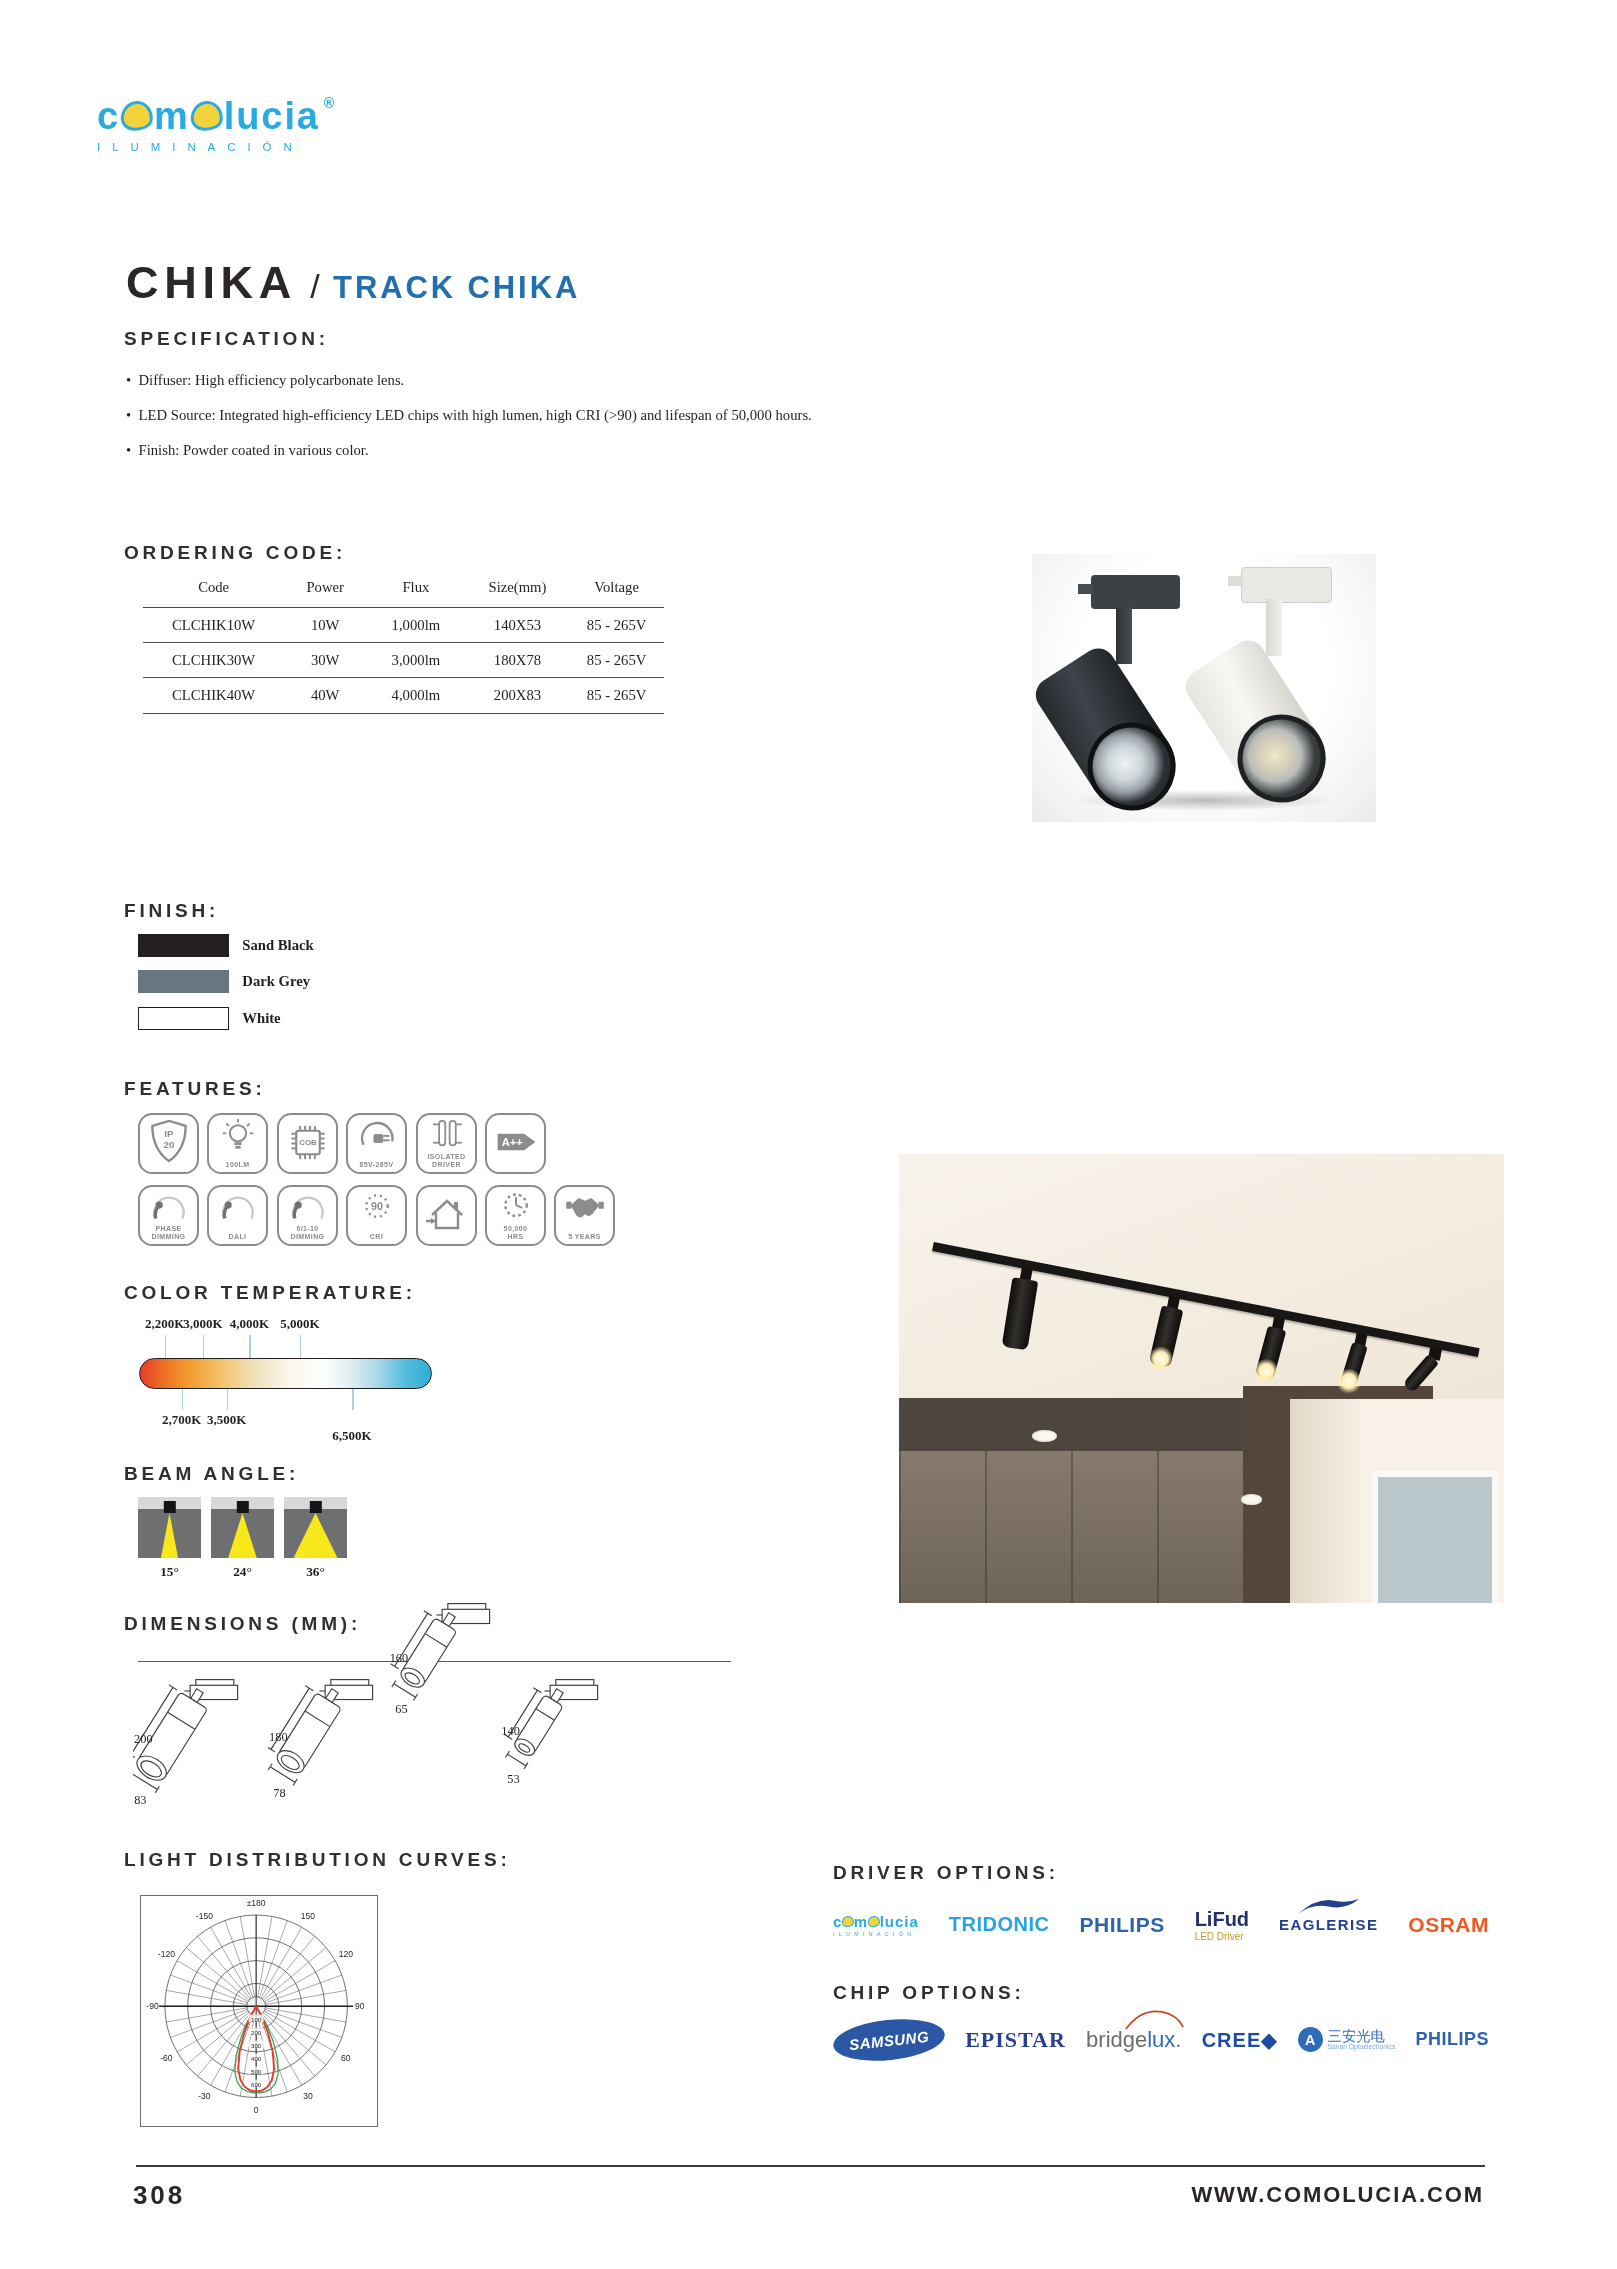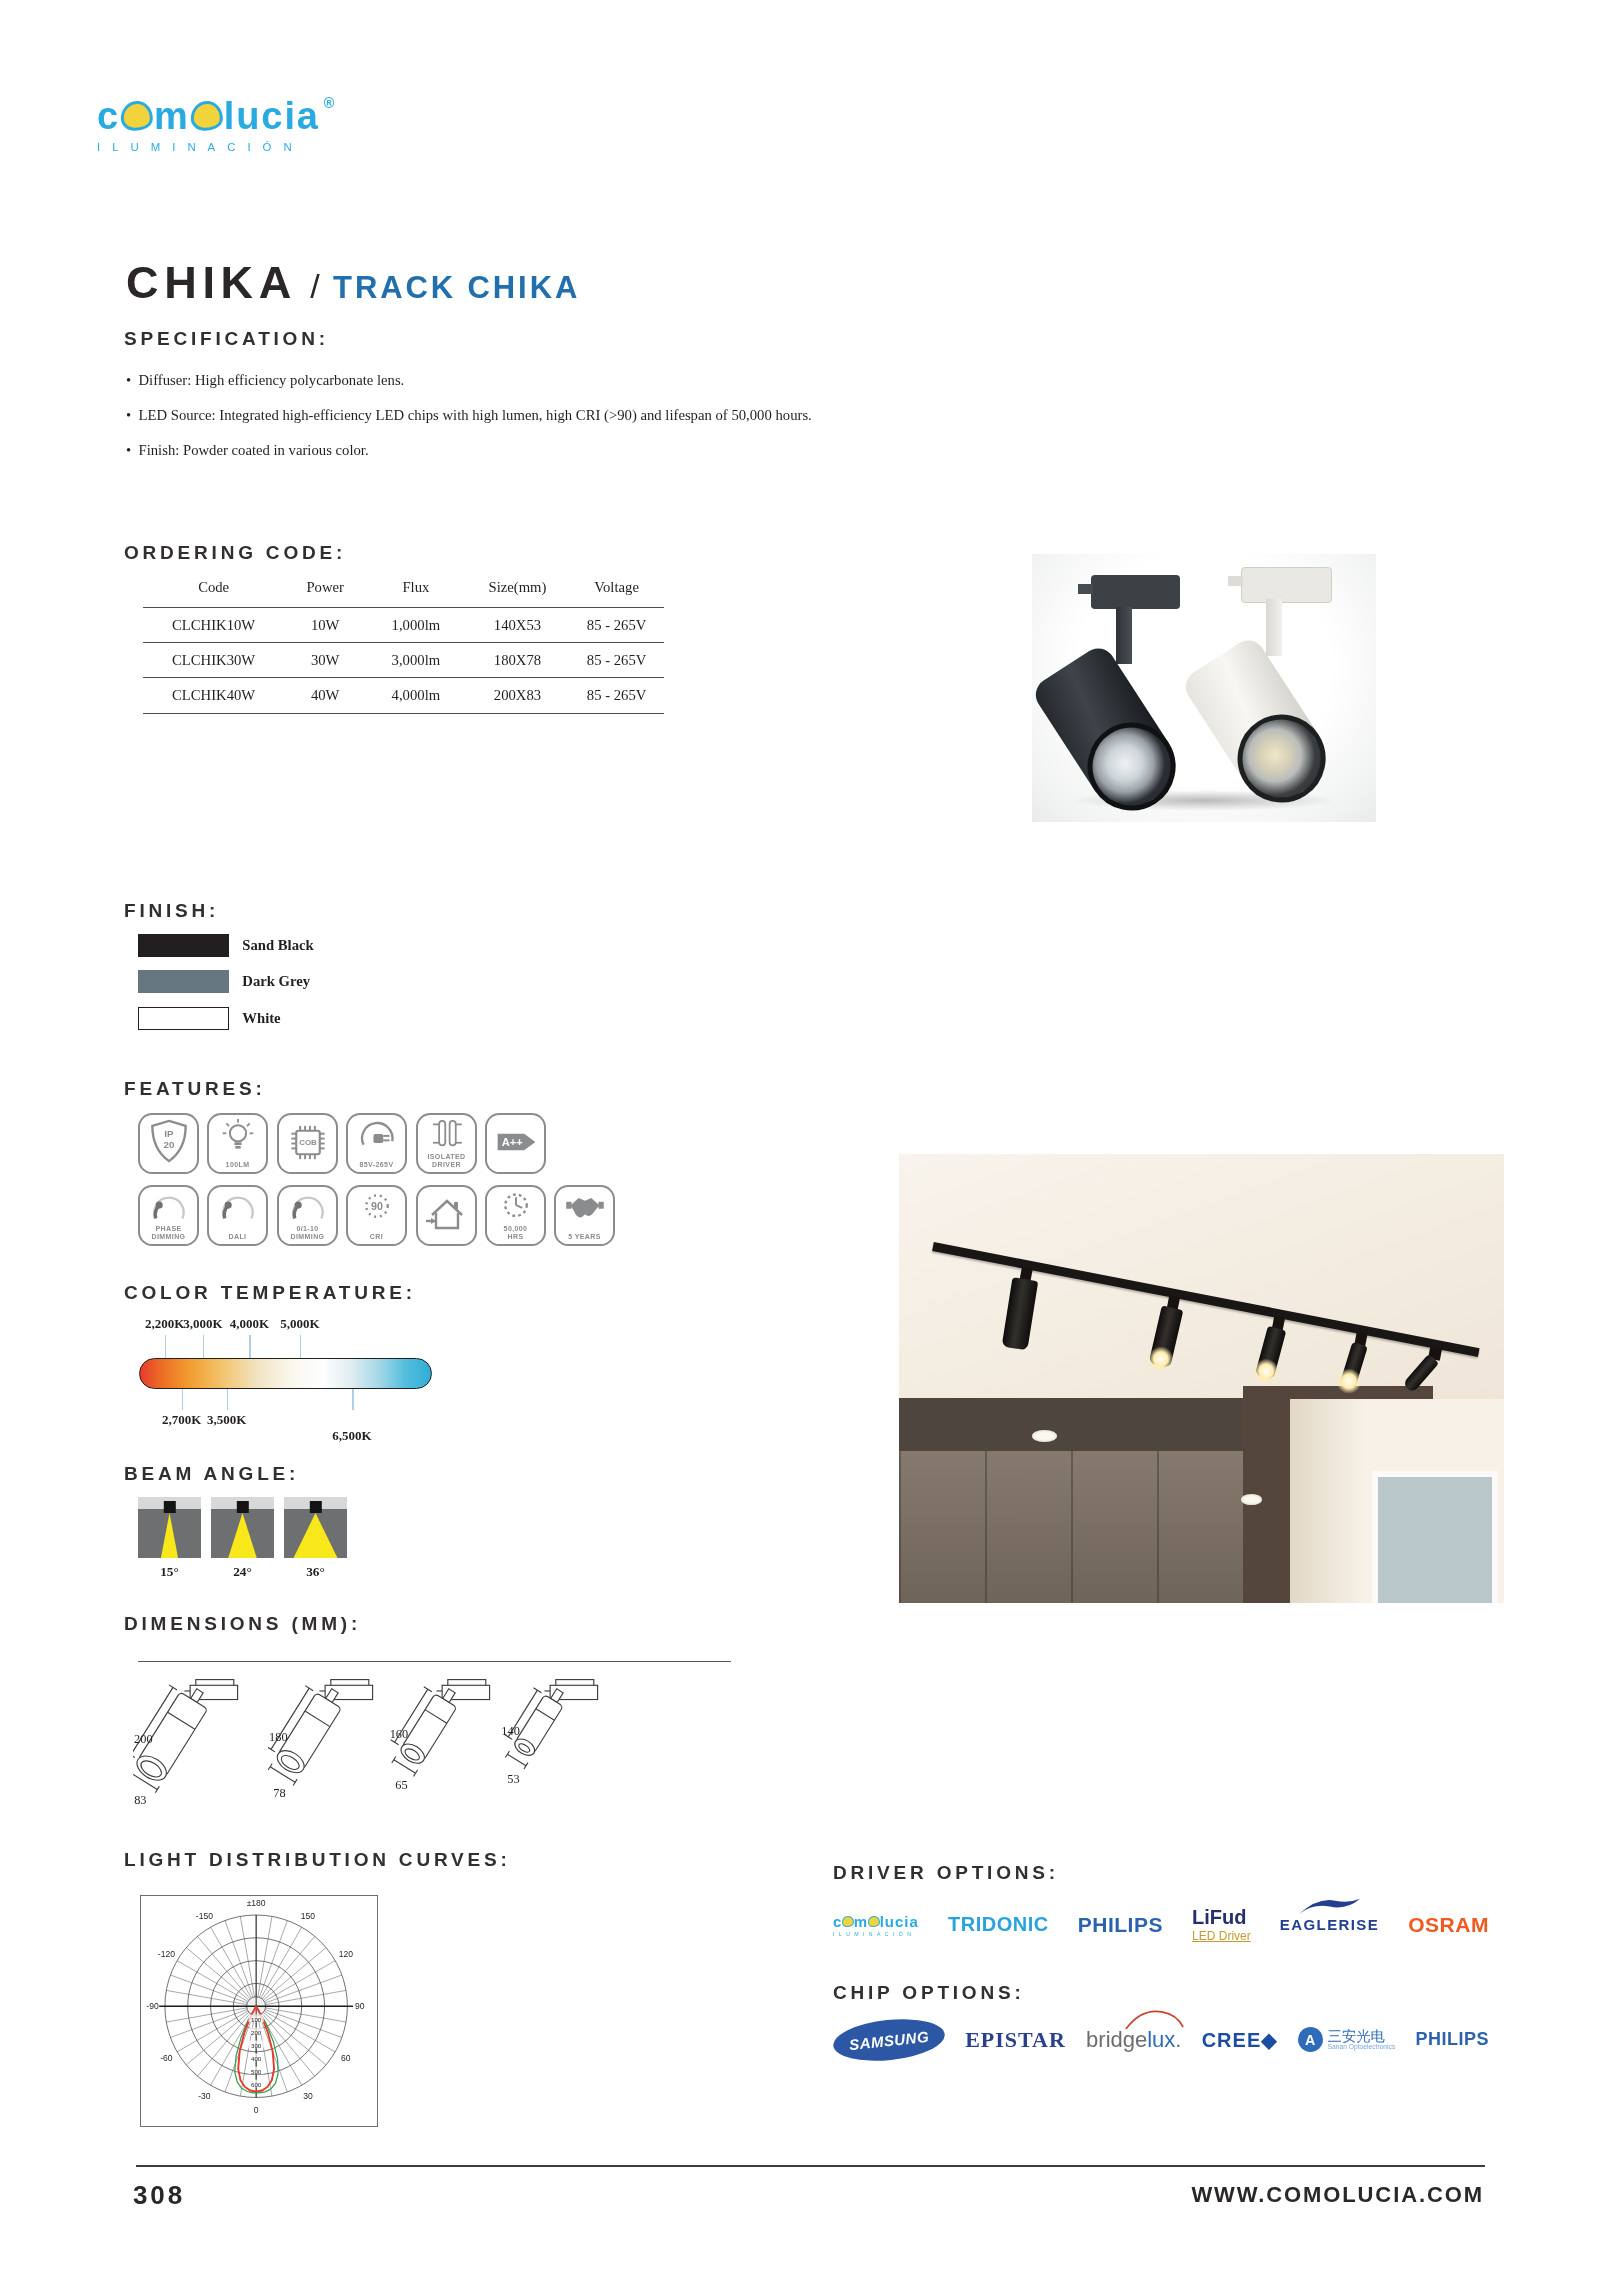--- a/index.html
+++ b/index.html
@@ -55,21 +55,21 @@
   
   .logo-row{display:flex;align-items:center;justify-content:space-between;}
   .lg{white-space:nowrap;display:inline-block;}
   .lg-comolucia .t{font-size:15px;font-weight:700;color:#29abe2;letter-spacing:1px;}
   .lg-comolucia .b{display:inline-block;width:9.5px;height:8.6px;background:#f2d33c;border:1.9px solid #29abe2;border-radius:50% 50% 60% 40%/58% 58% 42% 42%;}
   .lg-comolucia .s{display:block;font-size:5.2px;letter-spacing:4.4px;color:#29abe2;margin-top:1px;}
   .lg-tridonic{font-size:20px;font-weight:700;color:#29a3dd;letter-spacing:0.5px;}
   .lg-philips{font-size:21px;font-weight:700;color:#2b63ad;letter-spacing:0.5px;}
   .lg-philips.small{font-size:18px;}
   .lg-lifud .t{font-size:20px;font-weight:700;color:#242f6e;}
-  .lg-lifud .s{display:block;font-size:12px;color:#c79a2e;margin-top:0;text-decoration:underline;}
+  .lg-lifud .s{display:block;font-size:10px;color:#c79a2e;margin-top:0;}
   .lg-eaglerise{font-size:15px;font-weight:700;color:#23408f;letter-spacing:1.4px;position:relative;}
   .lg-eaglerise svg{position:absolute;left:17px;top:-21px;}
   .lg-osram{font-size:21px;font-weight:700;color:#f0591f;letter-spacing:0.5px;}
   .lg-samsung{display:inline-flex;align-items:center;justify-content:center;width:112px;height:40px;background:#2b57a5;
       border-radius:50%;transform:rotate(-6deg);}
   .lg-samsung span{color:#fff;font-weight:700;font-style:italic;font-size:15px;letter-spacing:0.5px;transform:rotate(0deg);}
   .lg-epistar{font-family:"Liberation Serif",serif;font-size:22px;font-weight:700;color:#2a3f8f;letter-spacing:1px;}
   .lg-bridgelux{font-size:22px;color:#6b6d70;position:relative;}
   .lg-bridgelux .lux{color:#2b6cb8;}
   .lg-bridgelux svg{position:absolute;right:-3.8px;top:-19px;}
@@ -525,21 +525,21 @@
         <line x1="-24.5" y1="0" x2="-24.5" y2="76"></line>
         <line x1="-29.5" y1="0" x2="-19.5" y2="0"></line>
         <line x1="-29.5" y1="76" x2="-19.5" y2="76"></line>
         <line x1="-15.5" y1="92" x2="15.5" y2="92"></line>
         <line x1="-15.5" y1="88" x2="-15.5" y2="96"></line>
         <line x1="15.5" y1="88" x2="15.5" y2="96"></line>
       </g>
       <text x="1" y="72.53183878638843">180</text>
       <text x="11.828557991280277" y="131.89309819258114" text-anchor="middle">78</text>
     </svg></div>
-    <div class="abs" style="left:385px;top:1672px;width:119px;height:150px;"><svg class="dim-svg" width="119" height="150" viewBox="0 0 125 158">
+    <div class="abs" style="left:385px;top:1596px;width:119px;height:150px;"><svg class="dim-svg" width="119" height="150" viewBox="0 0 125 158">
       <g stroke="#403c3d" stroke-width="1.2" fill="#fff">
         <rect x="66" y="8" width="40" height="7"></rect>
         <rect x="60" y="14" width="50" height="15"></rect>
         <line x1="54" y1="20" x2="60" y2="20"></line>
       </g>
       <g transform="translate(64,30) rotate(32)" stroke="#403c3d" stroke-width="1.2" fill="#fff">
         <rect x="-4" y="-12" width="8" height="12"></rect>
         <rect x="-13.5" y="0" width="27" height="66" rx="4"></rect>
         <line x1="-13.5" y1="19.8" x2="13.5" y2="19.8"></line>
         <ellipse cx="0" cy="66" rx="13.5" ry="8.4375"></ellipse>

